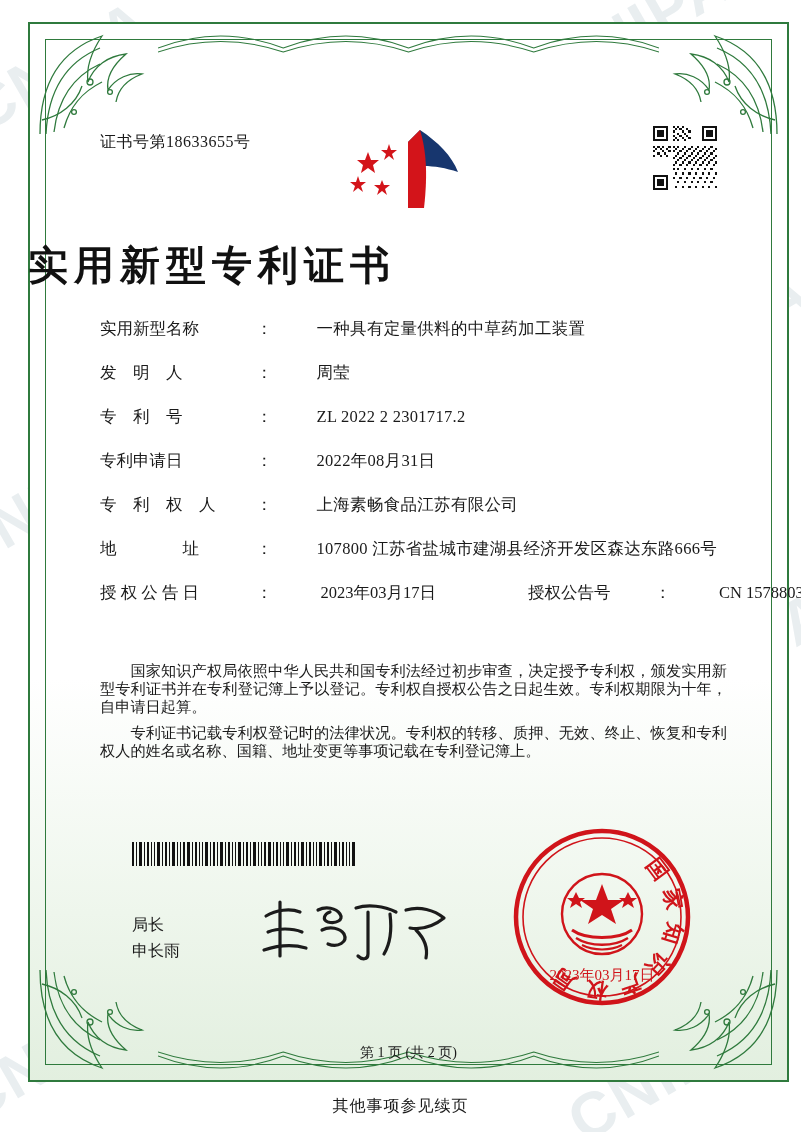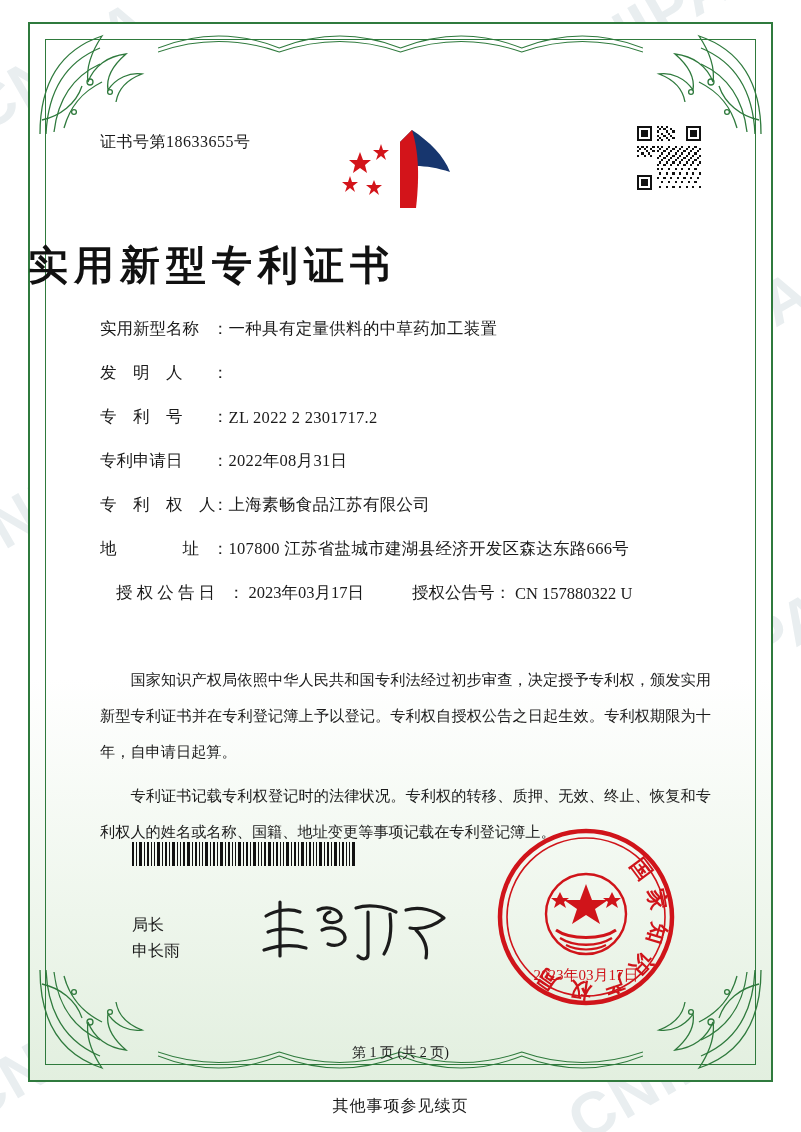--- a/index.html
+++ b/index.html
@@ -28,20 +28,21 @@
     transform:rotate(-30deg);
     white-space:nowrap;
   }
   
   .page{
     position:absolute;
     left:28px;top:22px;
     width:745px;height:1060px;
     background:linear-gradient(180deg,#ffffff 0%,#ffffff 62%,#eef6ec 84%,#e2efdf 100%);
     z-index:1;
+    padding-left:16px;
   }
   .border-outer{
     position:absolute;inset:0;
     border:2px solid #2f7a3d;
   }
   .border-inner{
     position:absolute;
     left:17px;top:17px;right:17px;bottom:17px;
     border:1px solid #2f7a3d;
   }
@@ -93,43 +94,44 @@
     font-size:40px;
     letter-spacing:6px;
     color:#111;
   }
 
   .fields{
     position:absolute;left:72px;right:60px;top:296px;
   }
   .field{
     display:flex;
-    align-items:flex-end;
+    align-items:center;
     margin-bottom:22px;
     font-size:16.5px;
+    gap:44px;
   }
   .f-label{
     width:112px;
     flex:0 0 112px;
     letter-spacing:0px;
     white-space:nowrap;
   }
   .f-val{flex:1;letter-spacing:.3px;}
-  .field.inline2{margin-bottom:22px;margin-left:16px;}
+  .field.inline2{margin-bottom:22px;}
   .f-label2{
     flex:0 0 auto;
     margin-left:48px;
     white-space:nowrap;
   }
   .f-val2{flex:0 0 auto;margin-left:4px;}
 
   .para{
     position:absolute;left:72px;right:62px;
     font-size:15.2px;
-    line-height:36px;
+    line-height:18px;
     text-align:justify;
   }
   .para p{margin:0 0 8px 0;text-indent:2em;}
   .p1{top:640px;}
 
   .barcode{
     position:absolute;left:104px;top:820px;
     width:225px;height:24px;
   }
   .barcode svg{display:block;width:225px;height:24px;}
@@ -420,20 +422,21 @@
 
       <div class="field">
         <span class="f-label">实用新型名称</span>
         <span>：</span>
         <span class="f-val">一种具有定量供料的中草药加工装置</span>
       </div>
 
       <div class="field">
         <span class="f-label">发　明　人</span>
         <span>：</span>
+        <span class="f-val">周莹</span>
       </div>
 
       <div class="field">
         <span class="f-label">专　利　号</span>
         <span>：</span>
         <span class="f-val">ZL 2022 2 2301717.2</span>
       </div>
 
       <div class="field">
         <span class="f-label">专利申请日</span>

